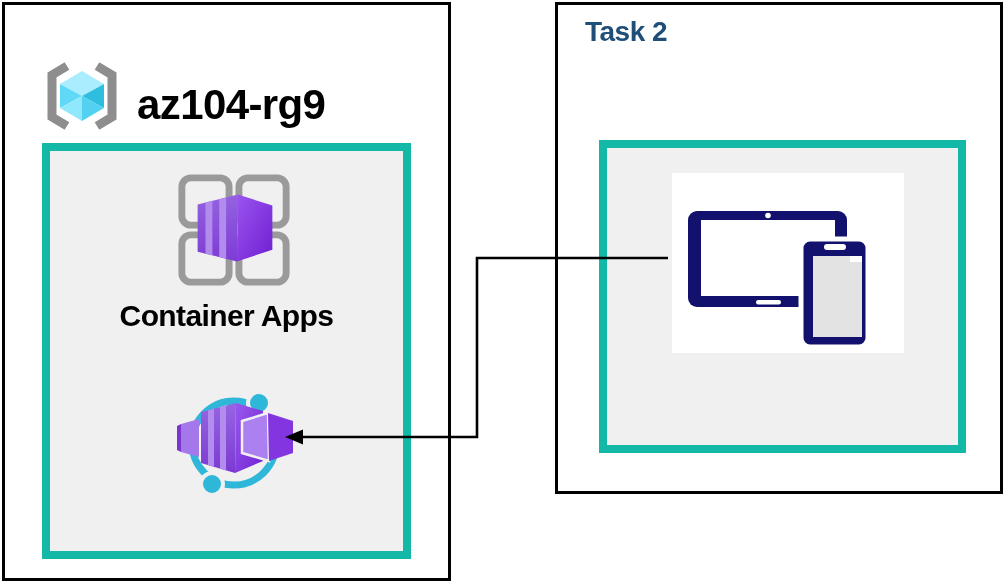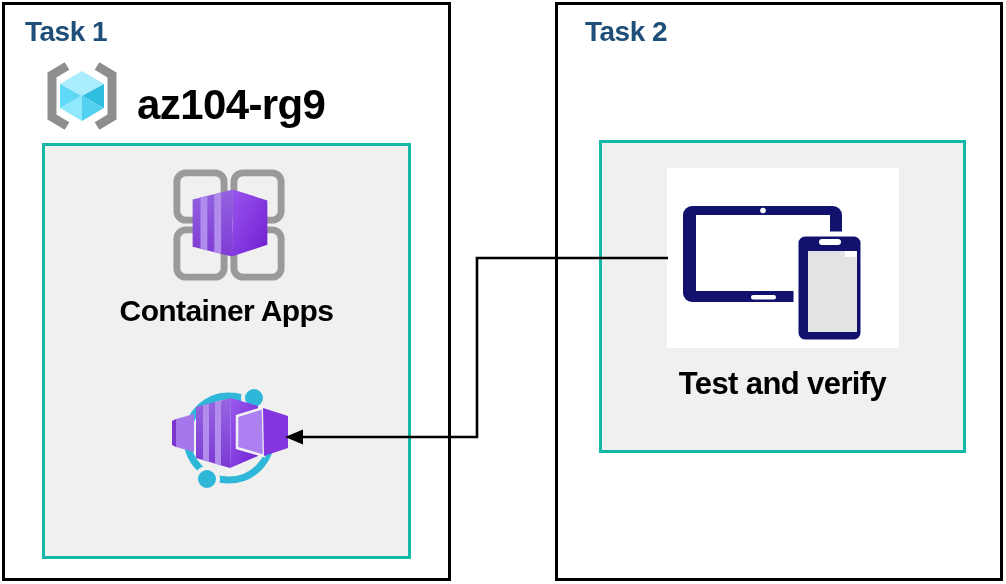--- a/index.html
+++ b/index.html
@@ -9,41 +9,40 @@
     -webkit-font-smoothing:antialiased;
     overflow:hidden;
   }
   .panel{
     position:absolute;box-sizing:border-box;border:3px solid #000;background:#fff;
   }
   .panel-title{
     position:absolute;font-size:28px;font-weight:800;color:#1F4E79;letter-spacing:-0.5px;
   }
   .inner-box{
-    position:absolute;box-sizing:border-box;border:3px solid #14b8a6;background:#F0F0F0;
+    position:absolute;box-sizing:border-box;border:8px solid #14b8a6;background:#F0F0F0;
   }
   .icon{position:absolute;}
   .label{
     position:absolute;left:0;width:100%;text-align:center;color:#000;
     font-weight:800;font-size:30px;line-height:37px;letter-spacing:-0.6px;
   }
   .rg-name{
     position:absolute;left:132px;top:76px;font-size:42px;font-weight:800;color:#000;
     letter-spacing:-0.6px;
   }
   #connector-overlay{
     position:absolute;left:0;top:0;width:1006px;height:584px;z-index:10;pointer-events:none;
   }
   svg{display:block;overflow:visible;}
 </style>
 </head>
 <body>
 
 <div class="panel" style="left:2px;top:2px;width:449px;height:579px;">
-  <div class="panel-title" style="left:20px;top:11px;">Task 1</div>
 
   <div class="icon" style="left:34px;top:55px;width:86px;height:72px;">
     <svg width="86" height="72" viewBox="0 0 86 72">
       <path d="M28 6 L13 15 L13 57 L28 66" fill="none" stroke="#8E8E8E" stroke-width="9"></path>
       <path d="M58 6 L73 15 L73 57 L58 66" fill="none" stroke="#8E8E8E" stroke-width="9"></path>
       <polygon points="43,11 65,24 43,36 21,24" fill="#AAEDFE"></polygon>
       <polygon points="21,24 43,36 21,48" fill="#5FD9F6"></polygon>
       <polygon points="65,24 43,36 65,48" fill="#2EBEDF"></polygon>
       <polygon points="21,48 43,36 43,61" fill="#8FE8FB"></polygon>
       <polygon points="43,36 65,48 43,61" fill="#52D2F0"></polygon>
@@ -110,39 +109,38 @@
 
         <polygon points="63,30 89,22 90,70 63,62" fill="#B астр"></polygon>
         <polygon points="63,30 89,22 90,70 63,62" fill="#AD80F2" stroke="#F0F0F0" stroke-width="2.5"></polygon>
         <polygon points="89,22 114,30 114,62 90,70" fill="#8335E0" stroke="#F0F0F0" stroke-width="0"></polygon>
       </svg>
     </div>
 
   </div>
 </div>
 
-<div class="panel" style="left:555px;top:2px;width:448px;height:579px;padding-left:36px;">
+<div class="panel" style="left:555px;top:2px;width:448px;height:492px;padding-left:36px;">
   <div class="panel-title" style="left:27px;top:11px;">Task 2</div>
 
   <div class="inner-box" style="left:41px;top:135px;width:367px;height:313px;">
 
     <div style="position:absolute;left:65px;top:25px;width:232px;height:180px;background:#fff;">
       <svg width="232" height="180" viewBox="0 0 232 180">
 
         <rect x="16" y="38" width="159" height="96" rx="9" fill="#12126E"></rect>
         <rect x="29" y="47" width="134" height="76" fill="#FFFFFF"></rect>
         <circle cx="96" cy="42.5" r="2.8" fill="#FFFFFF"></circle>
         <rect x="84" y="127" width="25" height="4.5" rx="2.2" fill="#FFFFFF"></rect>
 
         <rect x="129" y="66" width="67" height="108" rx="9" fill="#12126E" stroke="#FFFFFF" stroke-width="5"></rect>
         <rect x="141" y="83" width="49" height="81" fill="#E3E3E3"></rect>
         <rect x="152" y="71" width="22" height="6" rx="3" fill="#FFFFFF"></rect>
         <rect x="178" y="83" width="12" height="6" fill="#FFFFFF"></rect>
       </svg>
     </div>
-    <div class="label" style="top:222px;font-size:31px;">Test and verify</div>
   </div>
 </div>
 
 <svg id="connector-overlay">
   <polyline points="668,258 477,258 477,437 301,437" fill="none" stroke="#000000" stroke-width="2.6"></polyline>
   <polygon points="285,437 303,429.5 303,444.5" fill="#000000"></polygon>
 </svg>
 
 </body></html>

